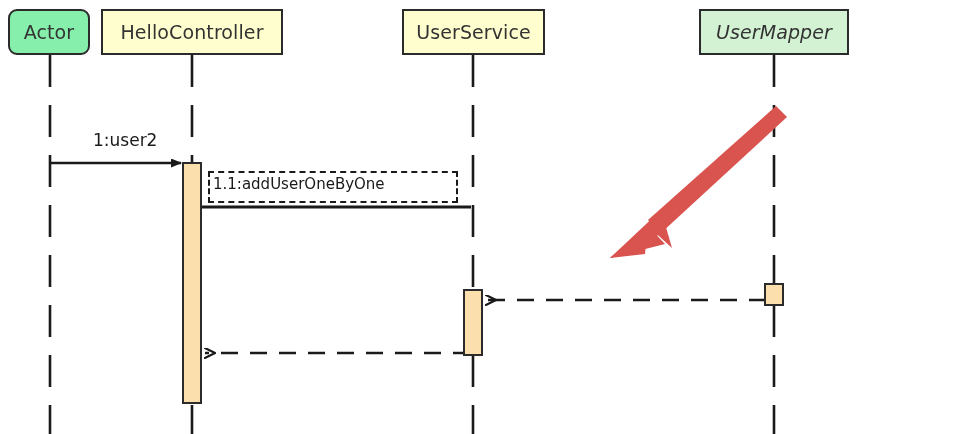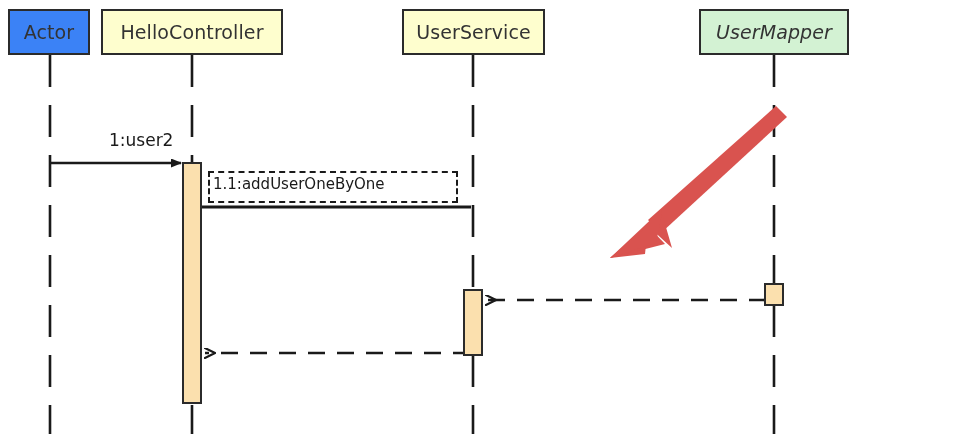--- a/index.html
+++ b/index.html
@@ -34,21 +34,21 @@
     box-sizing: border-box;
     border: 2px solid #2b2b2b;
     display: flex;
     align-items: center;
     justify-content: center;
     font-size: 19px;
     color: #333333;
     white-space: nowrap;
     letter-spacing: .1px;
   }
-  .participant.actor-box   { background: #3b82f6; }
+  .participant.actor-box   { background: #86efac; border-radius: 9px; }
   .participant.service-box { background: #FEFECE; }
   .participant.mapper-box  { background: #D3F2D3; font-style: italic; }
 
   
   .msg-label {
     position: absolute;
     font-size: 17px;
     color: #1a1a1a;
     white-space: nowrap;
   }
@@ -141,21 +141,21 @@
   </div>
 
   <div class="participant service-box" style="left:101px; top:9px; width:182px; height:46px;">
     <span>HelloController</span>
   </div>
 
   <div class="participant mapper-box" style="left:699px; top:9px; width:150px; height:46px;">
     <span>UserMapper</span>
   </div>
 
-  <div class="msg-label" style="left:93px; top:130px;margin-left:16px;">1:user2</div>
+  <div class="msg-label" style="left:93px; top:130px;">1:user2</div>
 
   <div class="msg-label-selected" style="left:208px; top:171px; width:250px; height:32px;">1.1:addUserOneByOne</div>
 
 
   <svg id="annotation-arrow" viewBox="0 0 962 434" xmlns="http://www.w3.org/2000/svg">
     <g fill="#D9534F">
 
       <polygon points="776,106 787,117 661,233 648,220"></polygon>
 
       <polygon points="610,258 661,210 672,248 648,226 645,254"></polygon>

